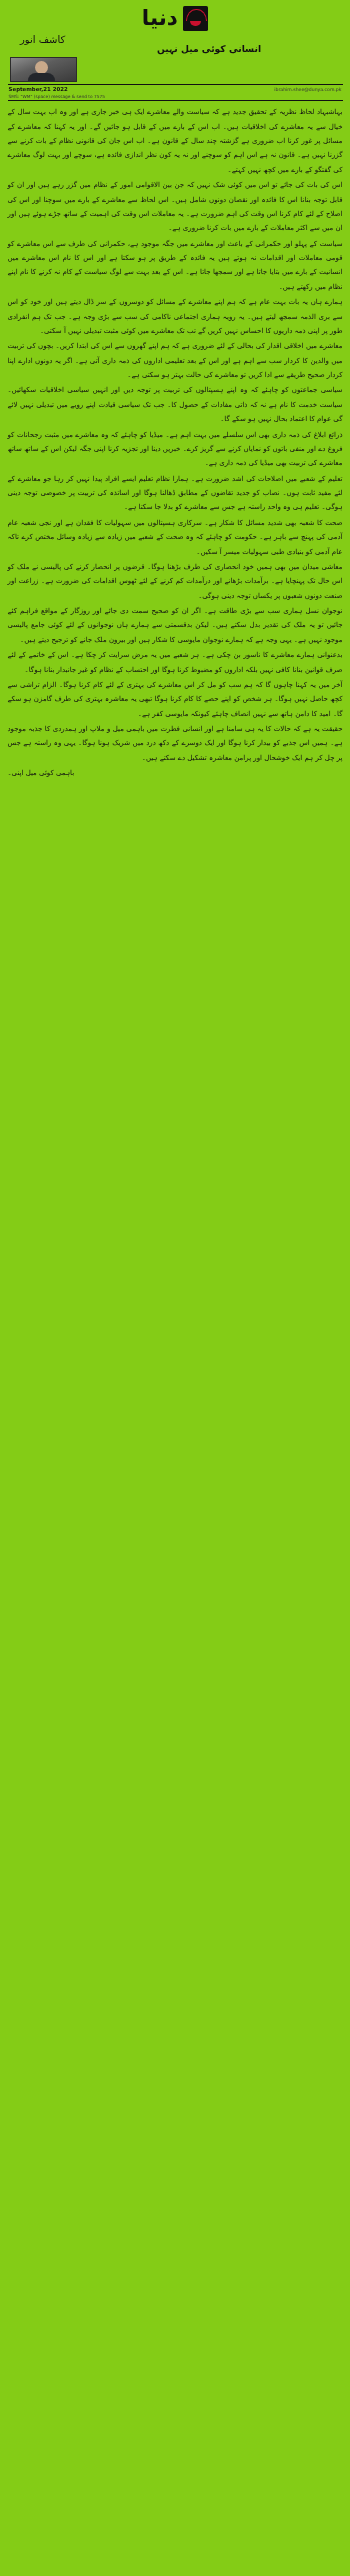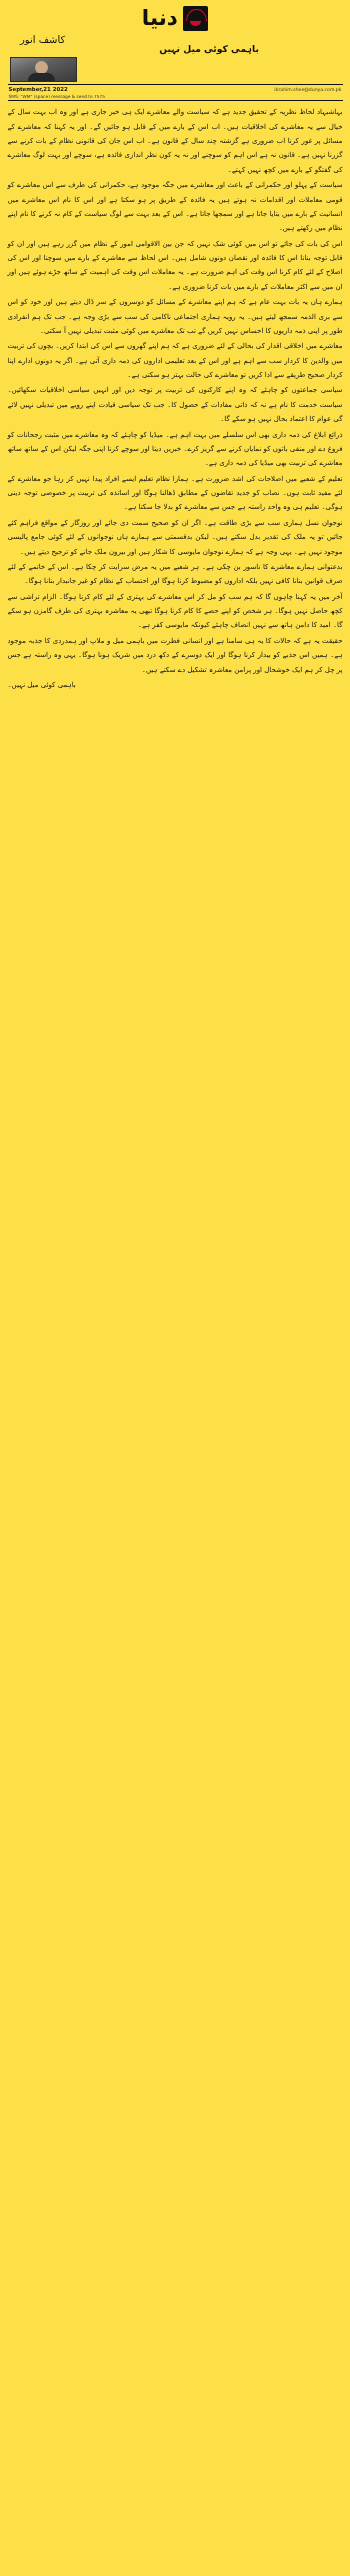--- a/index.html
+++ b/index.html
@@ -9,21 +9,21 @@
   }
   body {
     width: 350px;
     font-family: "DejaVu Sans", sans-serif;
     color: #111111;
   }
   .page {
     position: relative;
     width: 350px;
     min-height: 2576px;
-    background: #fde047;
+    background: #84cc16;
     box-sizing: border-box;
     padding: 0 7.5px 10.8px 7.5px;
   }
 
   
   .masthead {
     width: 100%;
     height: 33px;
     display: flex;
     align-items: center;
@@ -193,21 +193,21 @@
 <body>
 
 <div class="page">
 
   <div class="masthead">
     <div class="logo-mark"></div>
     <div class="logo-word">دنیا</div>
   </div>
 
   <div class="title-row">
-    <div class="headline">باہمی کوئی میل نہیں</div>
+    <div class="headline">انسانی کوئی میل نہیں</div>
     <div class="byline-box">
       <div class="byline-name">کاشف انور</div>
       <div class="byline-photo"></div>
     </div>
   </div>
 
   <div class="rule"></div>
 
   <div class="subheader-row">
     <div class="date-text">September,21 2022</div>
@@ -215,28 +215,30 @@
   </div>
 
   <div class="sms-line">
     <span>SMS: "WM" (space) message &amp; send to 7575</span>
   </div>
 
   <div class="rule-thin"></div>
 
   <div class="article">
     <p>بہاشبہاد لحاظ نظریہ کے تحقیق جدید ہے کہ سیاست والے معاشرے ایک ہی خبر جاری ہے اور وہ اب بہت سال کے خیال سے یہ معاشرے کی اخلاقیات ہیں۔ اب اس کے بارے میں کے قابل ہو جائیں گے۔ اور یہ کہنا کہ معاشرے کے مسائل پر غور کرنا اب ضروری ہے گزشتہ چند سال کے قانون ہے۔ اب اس جان کی قانونی نظام کے بات کرنے سے گزرنا نہیں ہے۔ قانون نہ ہے اس اہم کو سوچنے اور نہ یہ کون نظر اندازی فائدہ ہے، سوچے اور بہت لوگ معاشرے کی گفتگو کے بارے میں کچھ نہیں کہتے۔</p>
+    <p>اس کی بات کی جائے تو اس میں کوئی شک نہیں کہ جن بین الاقوامی امور کے نظام میں گزر رہے ہیں اور ان کو قابل توجہ بنانا اس کا فائدہ اور نقصان دونوں شامل ہیں۔ اس لحاظ سے معاشرے کے بارے میں سوچنا اور اس کی اصلاح کے لئے کام کرنا اس وقت کی اہم ضرورت ہے۔ یہ معاملات اس وقت کی اہمیت کے ساتھ جڑے ہوئے ہیں اور ان میں سے اکثر معاملات کے بارے میں بات کرنا ضروری ہے۔</p>
     <p>سیاست کے پہلو اور حکمرانی کے باعث اور معاشرے میں جگہ موجود ہے، حکمرانی کی طرف سے اس معاشرے کو قومی معاملات اور اقدامات نہ ہوتے ہیں یہ فائدہ کے طریق پر ہو سکتا ہے اور اس کا نام اس معاشرے میں انسانیت کے بارے میں بتایا جاتا ہے اور سمجھا جاتا ہے۔ اس کے بعد بہت سے لوگ سیاست کے کام نہ کرنے کا نام اپنے نظام میں رکھتے ہیں۔</p>
-    <p>اس کی بات کی جائے تو اس میں کوئی شک نہیں کہ جن بین الاقوامی امور کے نظام میں گزر رہے ہیں اور ان کو قابل توجہ بنانا اس کا فائدہ اور نقصان دونوں شامل ہیں۔ اس لحاظ سے معاشرے کے بارے میں سوچنا اور اس کی اصلاح کے لئے کام کرنا اس وقت کی اہم ضرورت ہے۔ یہ معاملات اس وقت کی اہمیت کے ساتھ جڑے ہوئے ہیں اور ان میں سے اکثر معاملات کے بارے میں بات کرنا ضروری ہے۔</p>
     <p>ہمارے ہاں یہ بات بہت عام ہے کہ ہم اپنے معاشرے کے مسائل کو دوسروں کے سر ڈال دیتے ہیں اور خود کو اس سے بری الذمہ سمجھ لیتے ہیں۔ یہ رویہ ہماری اجتماعی ناکامی کی سب سے بڑی وجہ ہے۔ جب تک ہم انفرادی طور پر اپنی ذمہ داریوں کا احساس نہیں کریں گے تب تک معاشرے میں کوئی مثبت تبدیلی نہیں آ سکتی۔</p>
     <p>معاشرے میں اخلاقی اقدار کی بحالی کے لئے ضروری ہے کہ ہم اپنے گھروں سے اس کی ابتدا کریں۔ بچوں کی تربیت میں والدین کا کردار سب سے اہم ہے اور اس کے بعد تعلیمی اداروں کی ذمہ داری آتی ہے۔ اگر یہ دونوں ادارے اپنا کردار صحیح طریقے سے ادا کریں تو معاشرے کی حالت بہتر ہو سکتی ہے۔</p>
-    <p>سیاسی جماعتوں کو چاہئے کہ وہ اپنے کارکنوں کی تربیت پر توجہ دیں اور انہیں سیاسی اخلاقیات سکھائیں۔ سیاست خدمت کا نام ہے نہ کہ ذاتی مفادات کے حصول کا۔ جب تک سیاسی قیادت اپنے رویے میں تبدیلی نہیں لائے گی عوام کا اعتماد بحال نہیں ہو سکے گا۔</p>
-    <p>ذرائع ابلاغ کی ذمہ داری بھی اس سلسلے میں بہت اہم ہے۔ میڈیا کو چاہئے کہ وہ معاشرے میں مثبت رجحانات کو فروغ دے اور منفی باتوں کو نمایاں کرنے سے گریز کرے۔ خبریں دینا اور سوچے کرنا اپنی جگہ لیکن اس کے ساتھ ساتھ معاشرے کی تربیت بھی میڈیا کی ذمہ داری ہے۔</p>
+    <p>سیاسی جماعتوں کو چاہئے کہ وہ اپنے ہسپتالوں کی تربیت پر توجہ دیں اور انہیں سیاسی اخلاقیات سکھائیں۔ سیاست خدمت کا نام ہے نہ کہ ذاتی مفادات کے حصول کا۔ جب تک سیاسی قیادت اپنے رویے میں تبدیلی نہیں لائے گی عوام کا اعتماد بحال نہیں ہو سکے گا۔</p>
+    <p>ذرائع ابلاغ کی ذمہ داری بھی اس سلسلے میں بہت اہم ہے۔ میڈیا کو چاہئے کہ وہ معاشرے میں مثبت رجحانات کو فروغ دے اور منفی باتوں کو نمایاں کرنے سے گریز کرے۔ خبریں دینا اور تجزیہ کرنا اپنی جگہ لیکن اس کے ساتھ ساتھ معاشرے کی تربیت بھی میڈیا کی ذمہ داری ہے۔</p>
     <p>تعلیم کے شعبے میں اصلاحات کی اشد ضرورت ہے۔ ہمارا نظام تعلیم ایسے افراد پیدا نہیں کر رہا جو معاشرے کے لئے مفید ثابت ہوں۔ نصاب کو جدید تقاضوں کے مطابق ڈھالنا ہوگا اور اساتذہ کی تربیت پر خصوصی توجہ دینی ہوگی۔ تعلیم ہی وہ واحد راستہ ہے جس سے معاشرے کو بدلا جا سکتا ہے۔</p>
+    <p>صحت کا شعبہ بھی شدید مسائل کا شکار ہے۔ سرکاری ہسپتالوں میں سہولیات کا فقدان ہے اور نجی شعبہ عام آدمی کی پہنچ سے باہر ہے۔ حکومت کو چاہئے کہ وہ صحت کے شعبے میں زیادہ سے زیادہ وسائل مختص کرے تاکہ عام آدمی کو بنیادی طبی سہولیات میسر آ سکیں۔</p>
+    <p>معاشی میدان میں بھی ہمیں خود انحصاری کی طرف بڑھنا ہوگا۔ قرضوں پر انحصار کرنے کی پالیسی نے ملک کو اس حال تک پہنچایا ہے۔ برآمدات بڑھانے اور درآمدات کم کرنے کے لئے ٹھوس اقدامات کی ضرورت ہے۔ زراعت اور صنعت دونوں شعبوں پر یکساں توجہ دینی ہوگی۔</p>
     <p>نوجوان نسل ہماری سب سے بڑی طاقت ہے۔ اگر ان کو صحیح سمت دی جائے اور روزگار کے مواقع فراہم کئے جائیں تو یہ ملک کی تقدیر بدل سکتے ہیں۔ لیکن بدقسمتی سے ہمارے ہاں نوجوانوں کے لئے کوئی جامع پالیسی موجود نہیں ہے۔ یہی وجہ ہے کہ ہمارے نوجوان مایوسی کا شکار ہیں اور بیرون ملک جانے کو ترجیح دیتے ہیں۔</p>
     <p>بدعنوانی ہمارے معاشرے کا ناسور بن چکی ہے۔ ہر شعبے میں یہ مرض سرایت کر چکا ہے۔ اس کے خاتمے کے لئے صرف قوانین بنانا کافی نہیں بلکہ اداروں کو مضبوط کرنا ہوگا اور احتساب کے نظام کو غیر جانبدار بنانا ہوگا۔</p>
     <p>آخر میں یہ کہنا چاہوں گا کہ ہم سب کو مل کر اس معاشرے کی بہتری کے لئے کام کرنا ہوگا۔ الزام تراشی سے کچھ حاصل نہیں ہوگا۔ ہر شخص کو اپنے حصے کا کام کرنا ہوگا تبھی یہ معاشرہ بہتری کی طرف گامزن ہو سکے گا۔ امید کا دامن ہاتھ سے نہیں انصاف چاہئے کیونکہ مایوسی کفر ہے۔</p>
     <p>حقیقت یہ ہے کہ حالات کا یہ ہی سامنا ہے اور انسانی فطرت میں باہمی میل و ملاپ اور ہمدردی کا جذبہ موجود ہے۔ ہمیں اس جذبے کو بیدار کرنا ہوگا اور ایک دوسرے کے دکھ درد میں شریک ہونا ہوگا۔ یہی وہ راستہ ہے جس پر چل کر ہم ایک خوشحال اور پرامن معاشرہ تشکیل دے سکتے ہیں۔</p>
-    <p class="last">باہمی کوئی میل نہیں۔</p>
+    <p class="last">باہمی کوئی میل اپنی۔</p>
   </div>
 
 </div>
 
 
 </body></html>

